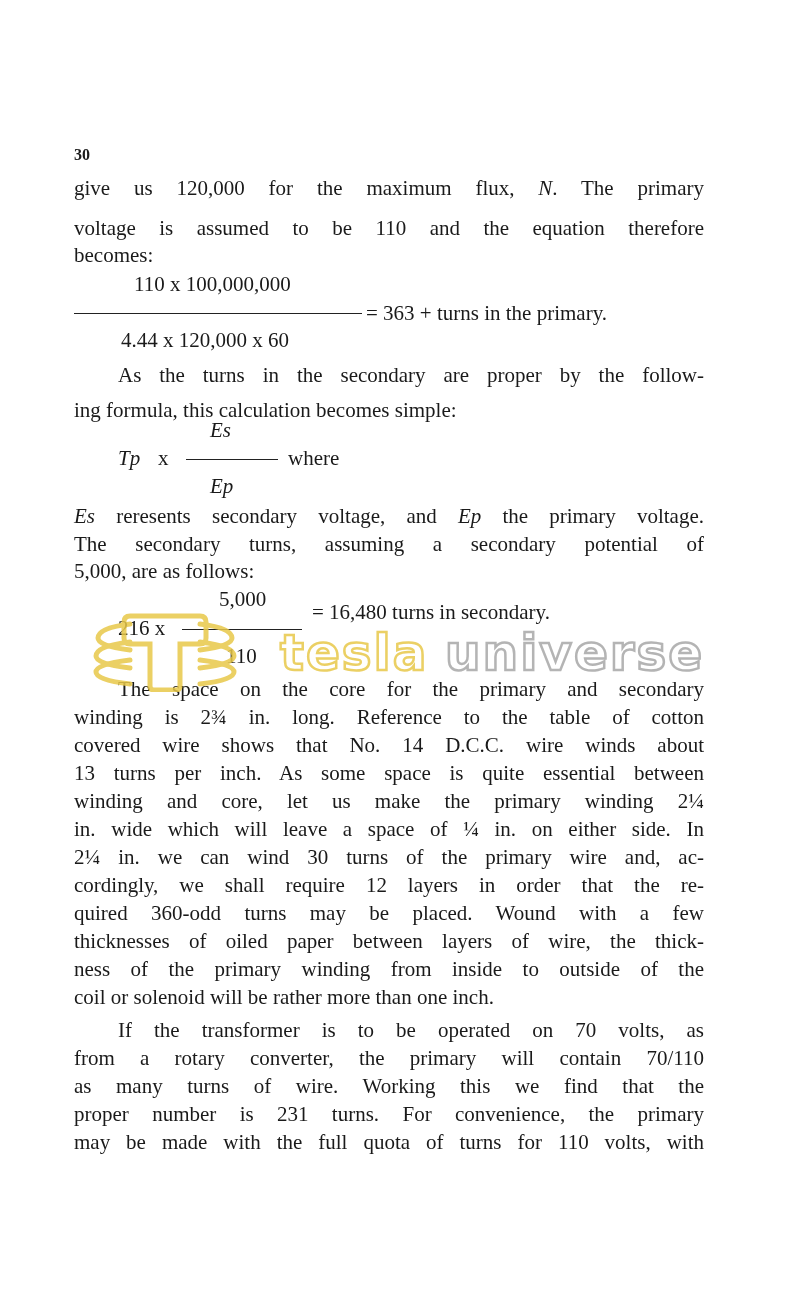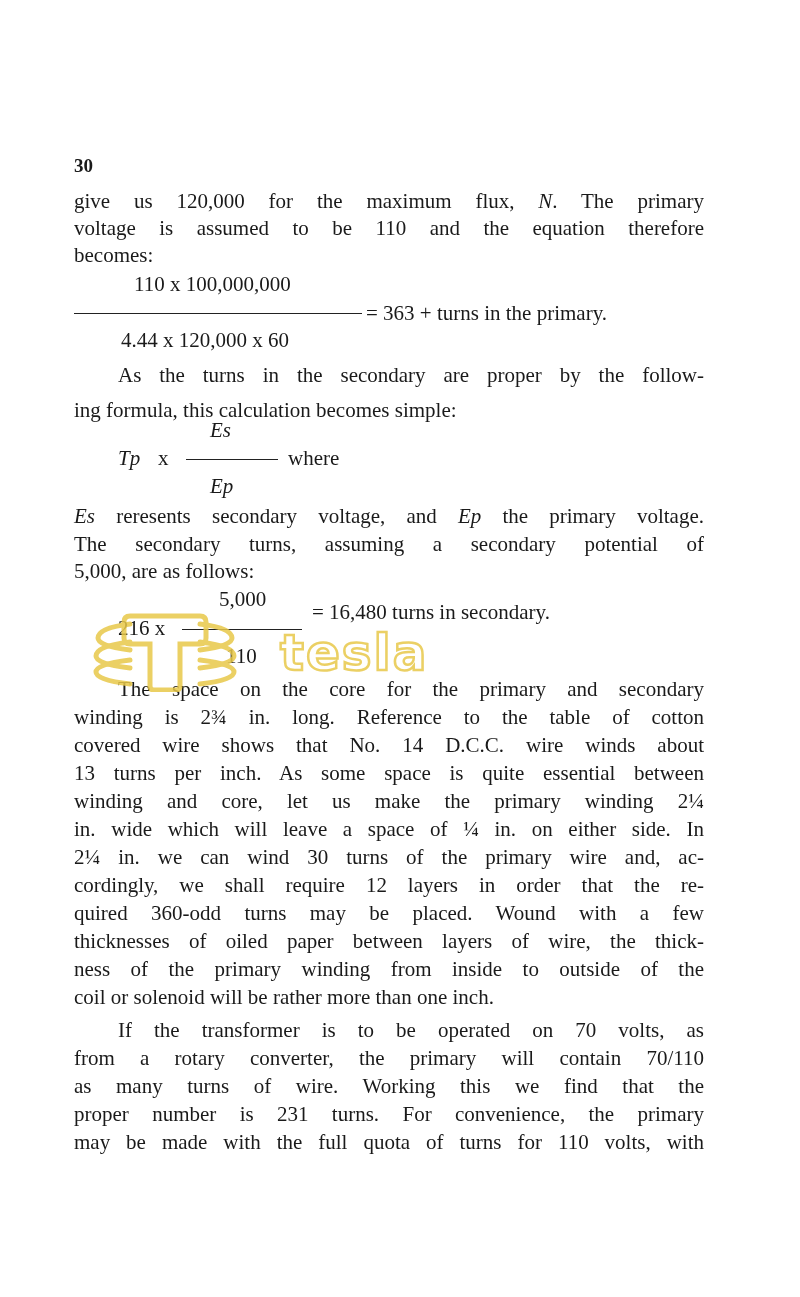--- a/index.html
+++ b/index.html
@@ -26,23 +26,23 @@
       top: 138px;
       left: 0;
       width: 630px;
       height: 24px;
       font-size: 19px;
       letter-spacing: 1.2px;
     }
     .page-number {
       position: absolute;
       left: 0;
-      top: 17px;
+      top: 8px;
       font-weight: bold;
-      font-size: 19px;
+      font-size: 16px;
       letter-spacing: 0;
     }
     .book-title {
       position: absolute;
       left: 131px;
       top: 0;
       white-space: nowrap;
     }
     .line {
       position: absolute;
@@ -89,21 +89,21 @@
   </style>
 </head>
 <body>
 
 <div class="page">
 
   <div class="running-head">
     <span class="page-number">30</span>
   </div>
 
-  <div class="line just" style="top:187px;"><span>give us 120,000 for the maximum flux, </span><span class="it">N</span><span>.  The primary</span></div>
+  <div class="line just" style="top:174px;"><span>give us 120,000 for the maximum flux, </span><span class="it">N</span><span>.  The primary</span></div>
   <div class="line just" style="top:214px;">voltage is assumed to be 110 and the equation therefore</div>
   <div class="line" style="top:241px;">becomes:</div>
 
   <div>
     <div class="line" style="top:270px; left:60px;">110 x 100,000,000</div>
     <div class="frac-bar" style="top:313px; left:0; width:288px;"></div>
     <div class="line" style="top:299px; left:292px;">= 363 + turns in the primary.</div>
     <div class="line" style="top:326px; left:47px;">4.44 x 120,000 x 60</div>
   </div>
 
@@ -160,13 +160,14 @@
       <path d="M40 48 Q6 52 6 60 Q6 68 40 72"></path>
 
       <path d="M110 12 Q142 16 142 26 Q142 34 110 38"></path>
       <path d="M110 30 Q144 34 144 44 Q144 52 110 56"></path>
       <path d="M110 48 Q144 52 144 60 Q144 68 110 72"></path>
 
       <path d="M40 4 H110 Q116 4 116 10 V26 Q116 32 110 32 H90 V74 Q90 78 86 78 H64 Q60 78 60 74 V32 H40 Q34 32 34 26 V10 Q34 4 40 4 Z"></path>
     </g>
   </svg>
   <span class="wm-text wm-tesla">tesla</span>
+  <span class="wm-text wm-universe">universe</span>
 </div>
 
 </body></html>

